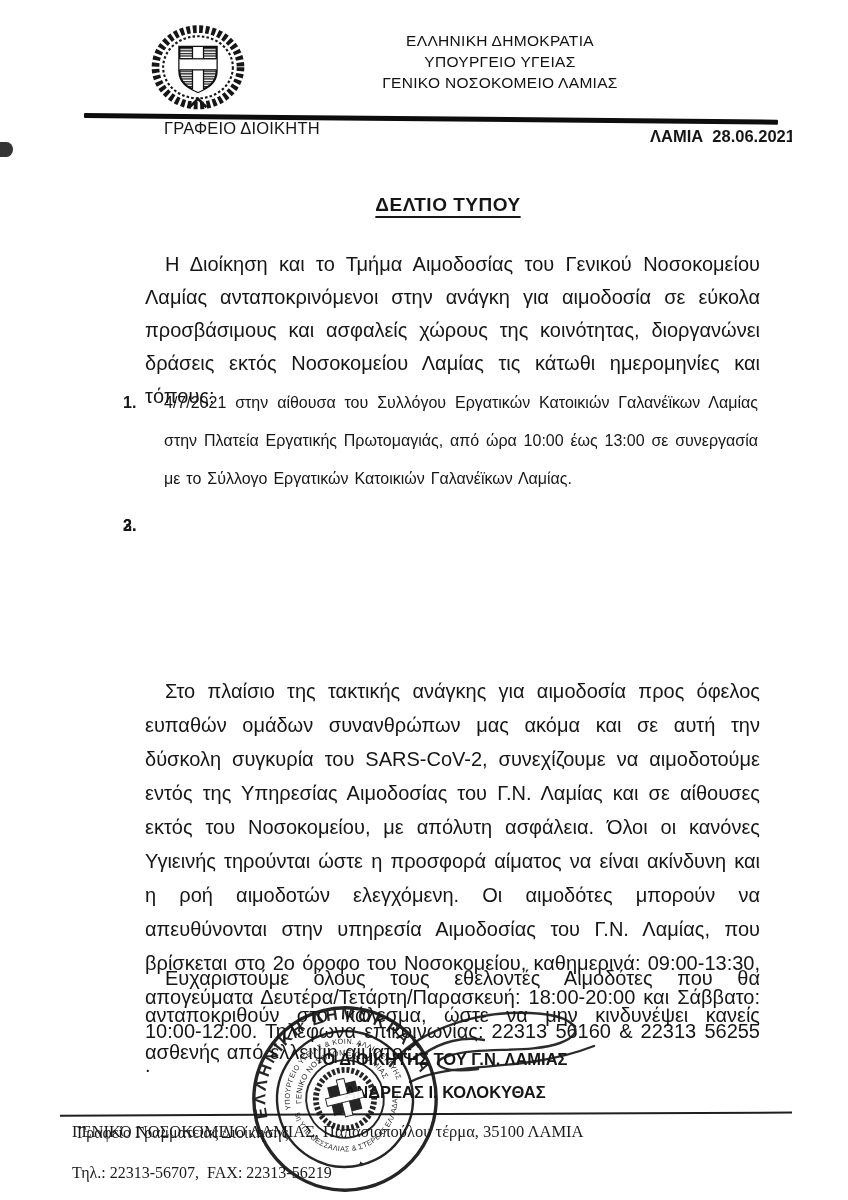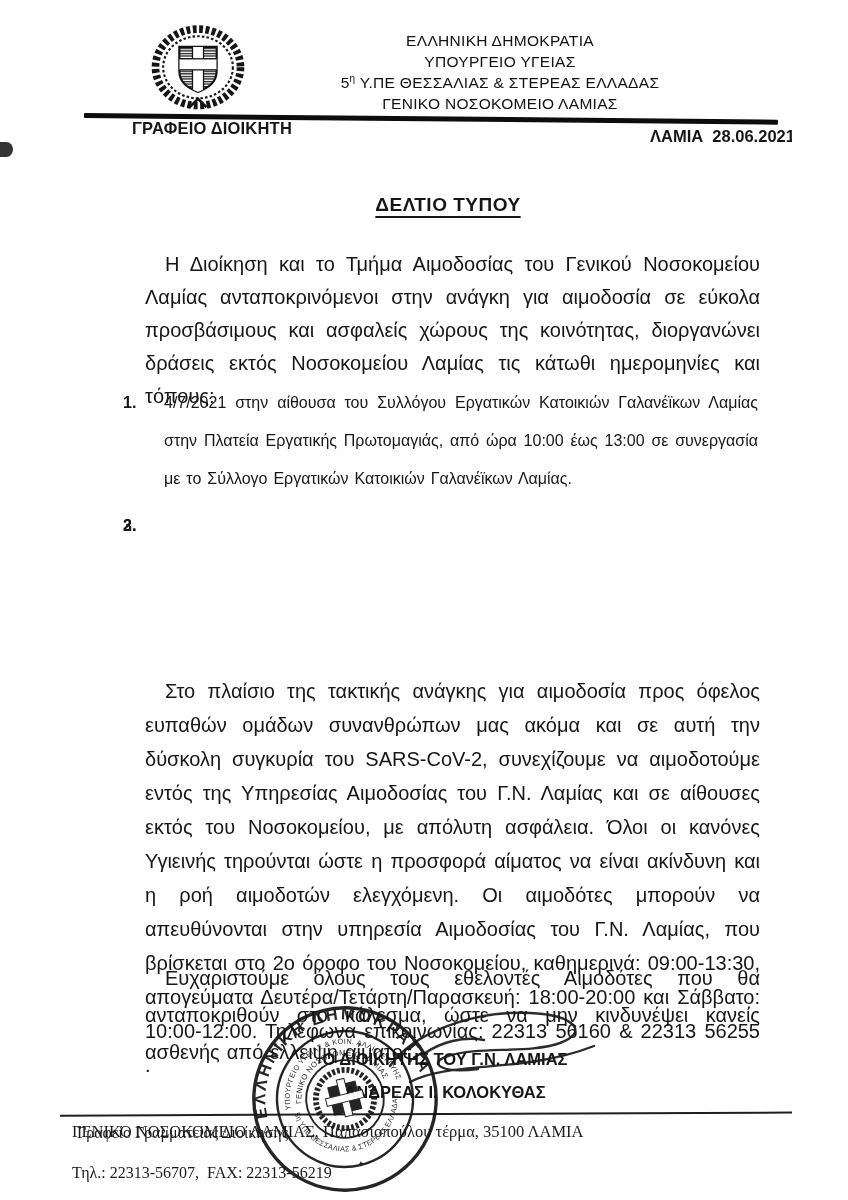--- a/index.html
+++ b/index.html
@@ -12,21 +12,21 @@
   .emblem{position:absolute;left:147px;top:24px;width:102px;height:90px;}
   .hdr-center{
     position:absolute;left:255px;top:30px;width:490px;text-align:center;
     font-size:15.5px;line-height:21px;letter-spacing:.3px;color:#121212;
   }
   .hdr-center sup{font-size:10px;line-height:0;}
   .rule-thick{
     position:absolute;left:84px;top:113px;width:694px;height:5px;background:#0d0d0d;
     transform:rotate(.55deg);transform-origin:left center;border-radius:1px;
   }
-  .office{position:absolute;left:132px;top:119px;font-weight:700;font-size:16.5px;letter-spacing:.2px;}
+  .office{position:absolute;left:164px;top:119px;font-weight:400;font-size:16.5px;letter-spacing:.2px;}
   .date{position:absolute;left:650px;top:127px;font-weight:700;font-size:16.5px;white-space:pre;}
   .smudge{position:absolute;left:0;top:142px;width:13px;height:15px;background:#111;border-radius:0 60% 60% 0;opacity:.85;}
   
   .title{
     position:absolute;left:0;top:194px;width:848px;text-align:center;
     font-size:19px;font-weight:700;letter-spacing:.5px;
     text-decoration:underline;text-decoration-thickness:2px;text-underline-offset:5px;padding-left:24px;
   }
   
   .p{
@@ -75,21 +75,20 @@
     <path d="M38,26 h44 v28 c0,14 -10,20 -22,25 c-12,-5 -22,-11 -22,-25 z" fill="url(#hatch)" stroke="#111111" stroke-width="2.5"></path>
     <g clip-path="url(#shieldClip)">
       <rect x="53.5" y="24" width="13" height="58" fill="#ffffff" stroke="#111111" stroke-width="1.5"></rect>
       <rect x="36" y="40" width="48" height="13" fill="#ffffff" stroke="#111111" stroke-width="1.5"></rect>
     </g>
   </svg>
 
   <div class="hdr-center">
     <div>ΕΛΛΗΝΙΚΗ ΔΗΜΟΚΡΑΤΙΑ</div>
     <div>ΥΠΟΥΡΓΕΙΟ ΥΓΕΙΑΣ</div>
-    <div><span>5</span><sup>η</sup><span> Υ.ΠΕ ΘΕΣΣΑΛΙΑΣ &amp; ΣΤΕΡΕΑΣ ΕΛΛΑΔΑΣ</span></div>
     <div>ΓΕΝΙΚΟ ΝΟΣΟΚΟΜΕΙΟ ΛΑΜΙΑΣ</div>
   </div>
 
   <div class="rule-thick"></div>
   <div class="smudge"></div>
   <div class="office">ΓΡΑΦΕΙΟ ΔΙΟΙΚΗΤΗ</div>
   <div class="date">ΛΑΜΙΑ  28.06.2021</div>
 
   <div class="title">ΔΕΛΤΙΟ ΤΥΠΟΥ</div>
 

